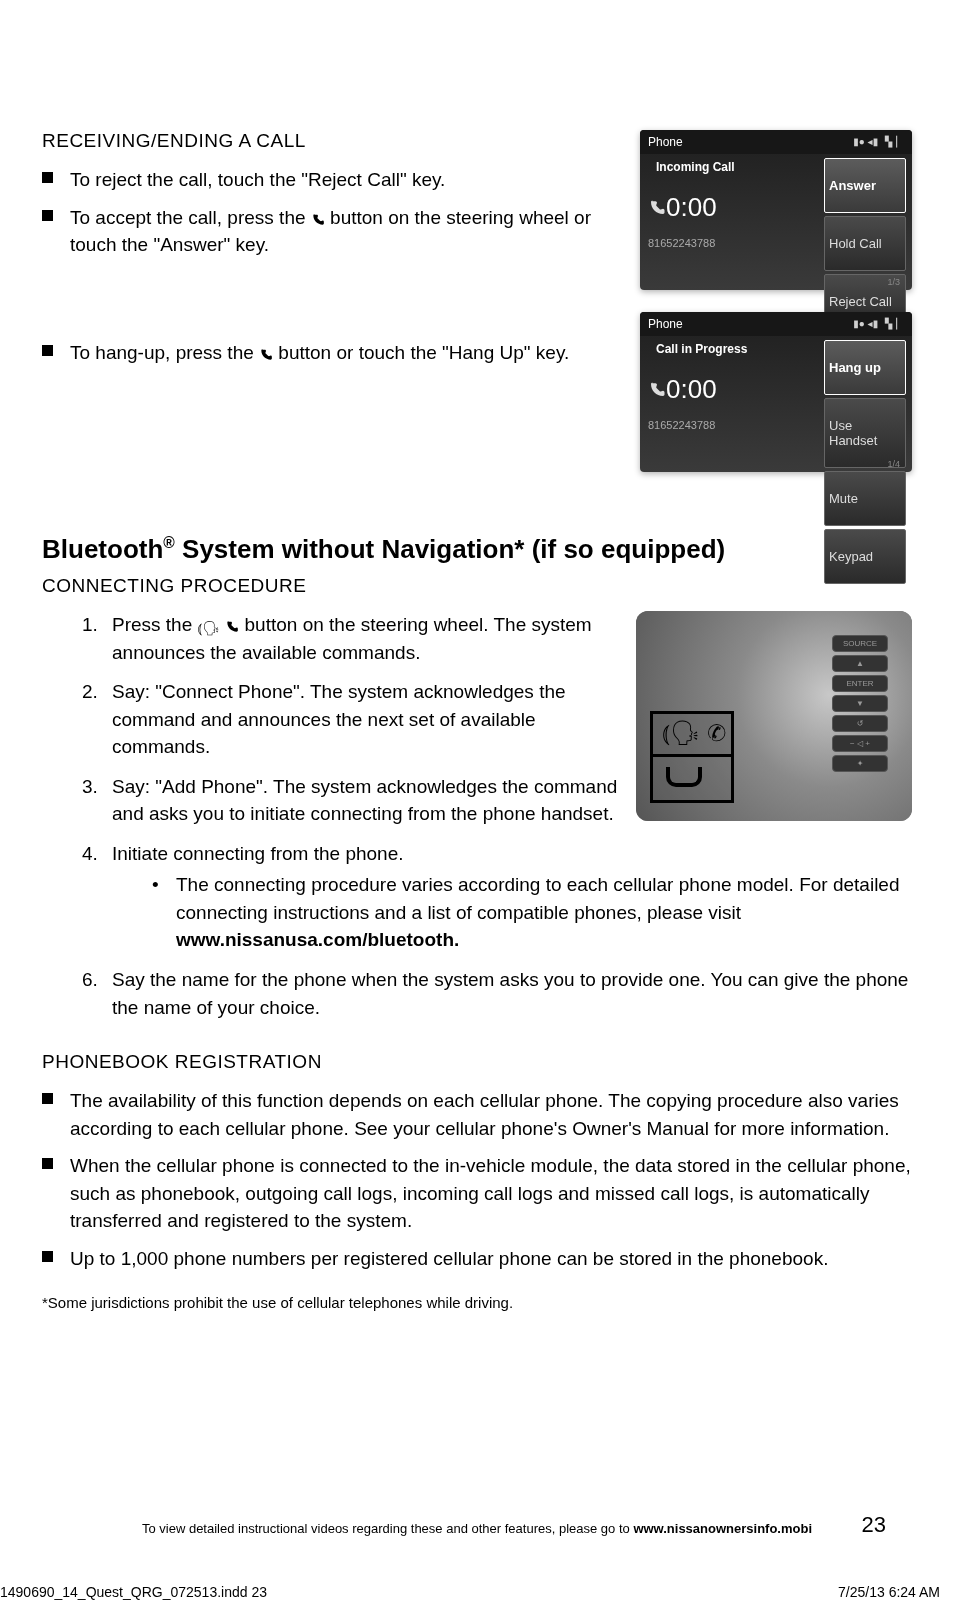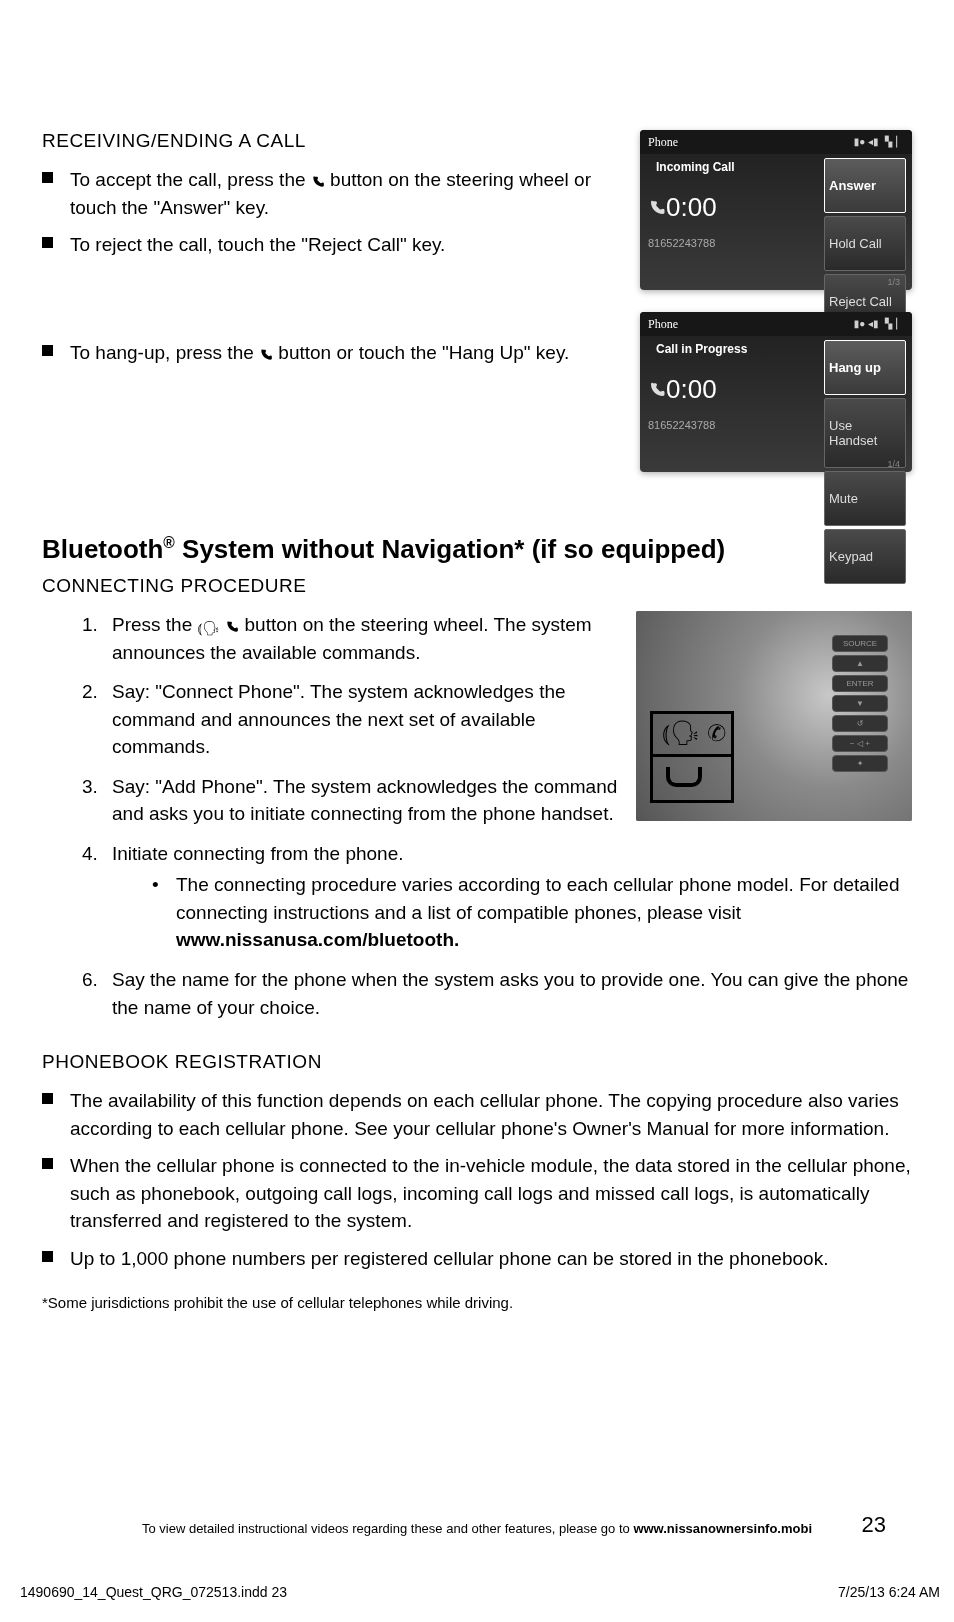--- a/index.html
+++ b/index.html
@@ -19,64 +19,64 @@
   .ol { list-style: none; padding-left: 36px; counter-reset: step; }
   .ol li { position: relative; font-size: 19px; line-height: 1.45; margin-bottom: 12px; margin-left: 34px; }
   .ol li::before { counter-increment: step; content: counter(step) "."; position: absolute; left: -30px; top: 0; font-size: 19px; }
   .dot-list { list-style: none; padding-left: 30px; margin-top: 4px; }
   .dot-list li { position: relative; font-size: 19px; line-height: 1.45; margin-bottom: 12px; }
   .dot-list li::before { content: "•"; position: absolute; left: -24px; top: 0; font-size: 19px; }
   .row { display: flex; gap: 14px; }
   .col-text { flex: 1; }
   .col-img { flex: 0 0 auto; }
   .phone-box { width: 272px; height: 160px; background: linear-gradient(#1e1e1e,#3a3a3a); border-radius: 4px; position: relative; color: #ddd; font-size: 12px; box-shadow: 0 2px 6px rgba(0,0,0,0.3); margin-bottom: 22px; }
-  .pb-head { background: #171717; height: 24px; line-height: 24px; padding: 0 8px; font-size: 12px; color: #fff; display:flex; justify-content:space-between; border-radius:4px 4px 0 0;font-family:Liberation Serif, serif;}
+  .pb-head { background: #171717; height: 24px; line-height: 24px; padding: 0 8px; font-size: 12px; color: #fff; display:flex; justify-content:space-between; border-radius:4px 4px 0 0;}
   .pb-status-icons { font-size: 10px; opacity:.8;}
   .pb-sub { font-size: 12px; padding: 6px 8px 0 8px; color: #fff; font-weight:bold;}
   .pb-main { display:flex; }
   .pb-left { flex:1; padding:0 8px 8px 8px; }
   .pb-time { font-size: 26px; color:#fff; display:flex; align-items:center; margin-top:18px;}
   .pb-num { font-size: 11px; color:#aaa; margin-top:14px;}
   .pb-btns { width:88px; padding:4px 6px 0 0; display:flex; flex-direction:column; gap:3px;}
   .pb-btn { background:linear-gradient(#4a4a4a,#2a2a2a); border:1px solid #666; border-radius:2px; font-size:13px; color:#ddd; padding:19px 4px; }
   .pb-hl { border-color:#fff; color:#fff; font-weight:bold; background:linear-gradient(#5c5c5c,#3a3a3a);}
   .pb-foot { position:absolute; bottom:3px; right:12px; font-size:9px; color:#888;}
   .big-title { font-weight: bold; font-size: 26px; margin: 40px 0 10px 0; }
   .sup { font-size: 0.6em; vertical-align: super; }
-  .steer-img { width: 276px; height: 210px; background:#8b5cf6; position:relative; overflow:hidden; border-radius:2px; filter:grayscale(1);}
+  .steer-img { width: 276px; height: 210px; background:#8b5cf6; position:relative; overflow:hidden; border-radius:12px; filter:grayscale(1);}
   .steer-shade { position:absolute; inset:0; background: radial-gradient(circle at 70% 40%, #c8c8c8 0%, #8a8a8a 40%, #555 100%);}
   .steer-highlight { position:absolute; left:14px; top:100px; width:84px; height:92px; border:3px solid #000; background:rgba(80,80,80,.2);}
   .steer-highlight2 { position:absolute; left:14px; top:100px; width:84px; height:46px; border:3px solid #000; background:rgba(80,80,80,.15);}
   .steer-icon { position:absolute; left:26px; top:108px; font-size:24px; color:#000;}
   .steer-icon2 { position:absolute; left:30px; top:156px; width:36px; height:20px; border:4px solid #000; border-top:none; border-radius:0 0 10px 10px;}
   .steer-btns { position:absolute; right:24px; top:24px; width:56px; display:flex; flex-direction:column; gap:3px;}
   .steer-b { background:#333; color:#999; font-size:8px; text-align:center; padding:3px 2px; border-radius:4px; border:1px solid #555;}
   .footnote { font-size: 15px; margin-top: 22px; }
   .footer-line { position:absolute; bottom:86px; left:0; right:0; text-align:center; font-size:13px; }
   .footer-line .pg { position:absolute; right:68px; bottom:-2px; font-size:22px; }
-  .indd { position:absolute; bottom:22px; left:20px; right:14px; display:flex; justify-content:space-between; font-size:14px; }
+  .indd { position:absolute; bottom:22px; left:0; right:14px; display:flex; justify-content:space-between; font-size:14px; }
   .phone-ico-svg { width:18px; height:18px; }
   .phone-ico-inline { display:inline-block; width:14px; height:18px; vertical-align:-3px;}
   .voice-ico-inline { display:inline-block; vertical-align:-2px; font-size:14px;}
   b { font-weight:bold; }
   .sp { height:70px; }
 </style>
 </head>
 <body>
 
 <div class="row">
   <div class="col-text">
     <div class="section-sub">RECEIVING/ENDING A CALL</div>
     <ul class="sq-list">
+      <li><span>To reject the call, touch the "Reject Call" key.</span></li>
       <li>
         <span>To accept the call, press the </span><span class="phone-ico-inline"><svg viewBox="0 0 24 24">
               <path d="M6 2c-1 0-2 1-2 2 0 9 7 16 16 16 1 0 2-1 2-2v-3c0-1-1-2-2-2l-3 1c-1 0-1 0-2-1l-3-3c-1-1-1-1-1-2l1-3c0-1-1-2-2-2H6z" fill="#000"></path>
             </svg></span><span> button on the steering wheel or touch the "Answer" key.</span>
       </li>
-      <li><span>To reject the call, touch the "Reject Call" key.</span></li>
     </ul>
     <div class="sp"></div>
     <ul class="sq-list">
       <li>
         <span>To hang-up, press the </span><span class="phone-ico-inline"><svg viewBox="0 0 24 24">
               <path d="M6 2c-1 0-2 1-2 2 0 9 7 16 16 16 1 0 2-1 2-2v-3c0-1-1-2-2-2l-3 1c-1 0-1 0-2-1l-3-3c-1-1-1-1-1-2l1-3c0-1-1-2-2-2H6z" fill="#000"></path>
             </svg></span><span> button or touch the "Hang Up" key.</span>
       </li>
     </ul>
   </div>

